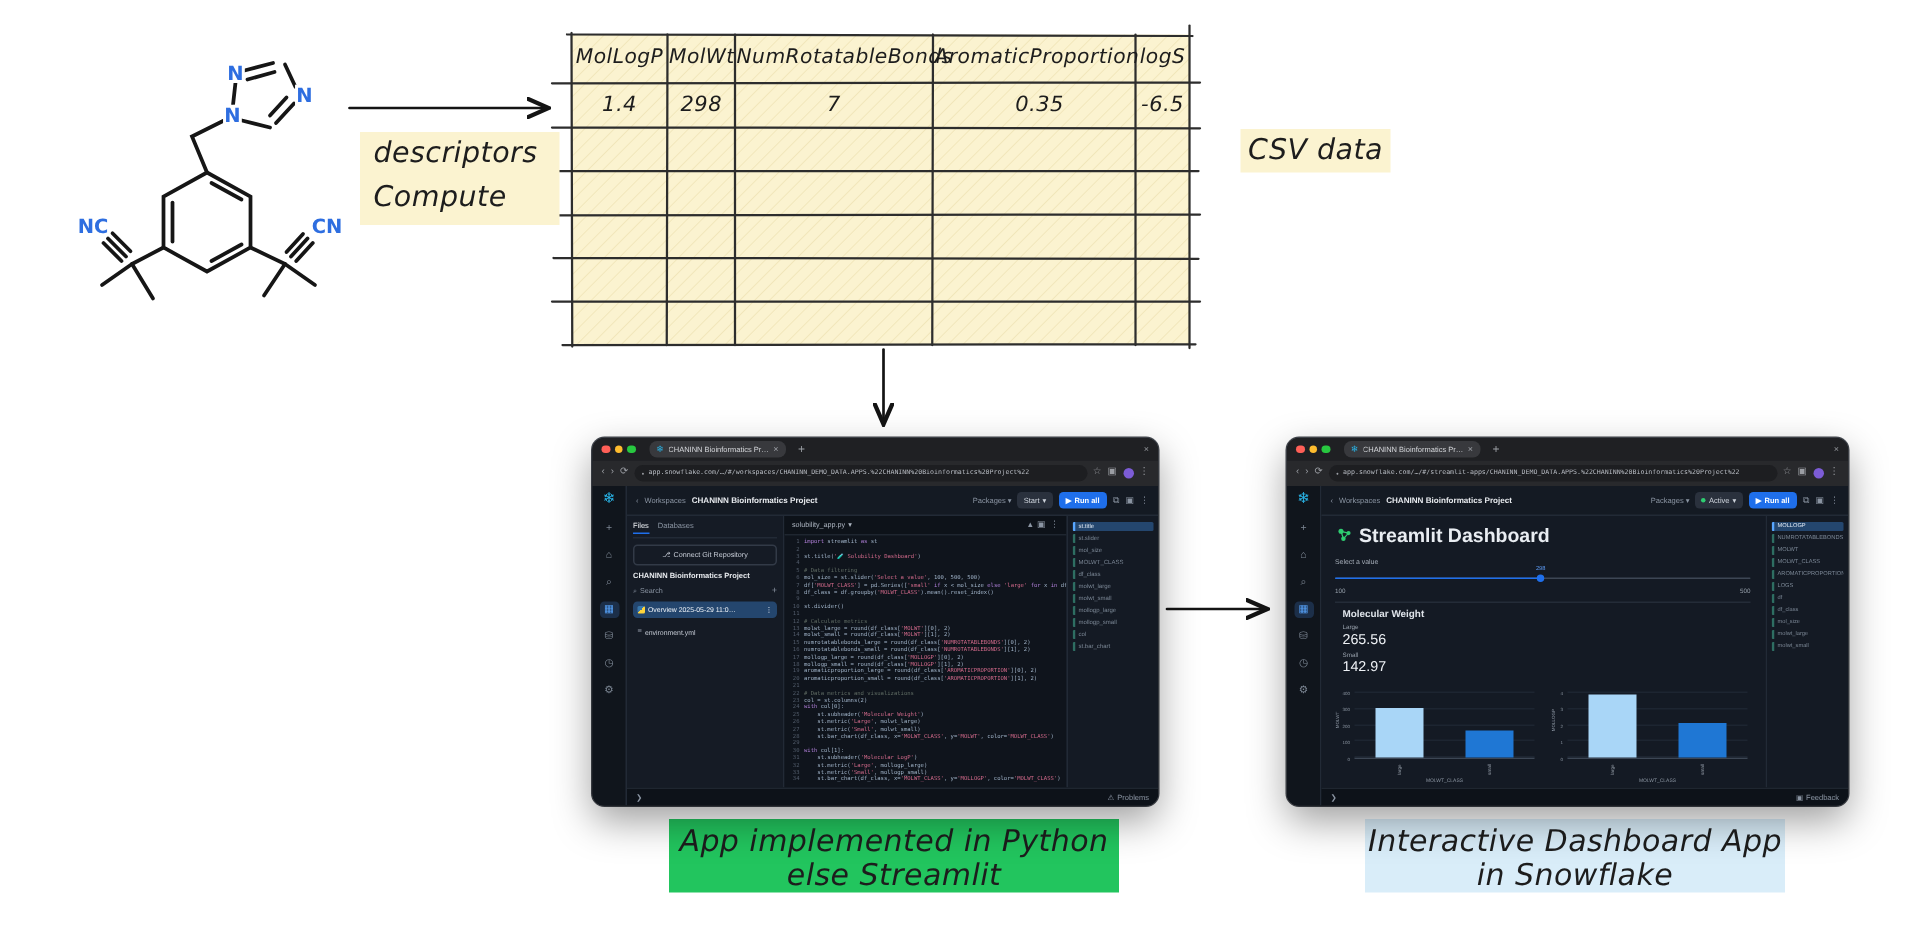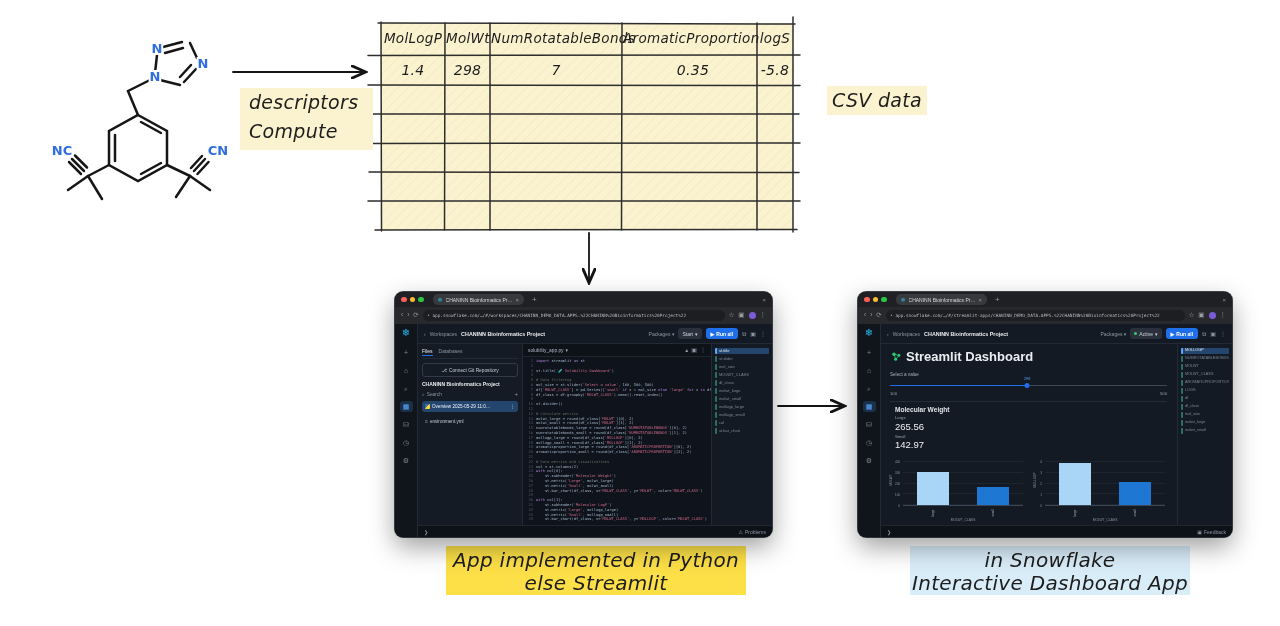--- a/index.html
+++ b/index.html
@@ -200,34 +200,34 @@
 
   <div class="tcell hand" style="left:383px;top:32px;width:60px">MolLogP</div>
   <div class="tcell hand" style="left:446px;top:32px;width:43px">MolWt</div>
   <div class="tcell hand" style="left:491px;top:32px;width:130px">NumRotatableBonds</div>
   <div class="tcell hand" style="left:623px;top:32px;width:133px">AromaticProportion</div>
   <div class="tcell hand" style="left:758px;top:32px;width:34px">logS</div>
   <div class="tcell tval hand" style="left:383px;top:63px;width:60px">1.4</div>
   <div class="tcell tval hand" style="left:446px;top:63px;width:43px">298</div>
   <div class="tcell tval hand" style="left:491px;top:63px;width:130px">7</div>
   <div class="tcell tval hand" style="left:623px;top:63px;width:140px">0.35</div>
-  <div class="tcell tval hand" style="left:758px;top:63px;width:34px">-5.8</div>
+  <div class="tcell tval hand" style="left:758px;top:63px;width:34px">-6.5</div>
 
   <div class="abs sticky hand" style="left:240px;top:88px;width:124px;height:62px;font-size:19px;line-height:29px;padding-left:9px">
     <div>descriptors</div>
     <div>Compute</div>
   </div>
   <div class="abs sticky hand" style="left:827px;top:86px;width:100px;height:29px;font-size:19px;line-height:29px;text-align:center">CSV data</div>
-  <div class="cap hand" style="left:446px;top:546px;width:300px;background:#fde047">
+  <div class="cap hand" style="left:446px;top:546px;width:300px;background:#22c55e">
     <div>App implemented in Python</div>
     <div>else Streamlit</div>
   </div>
   <div class="cap hand" style="left:910px;top:546px;width:280px;background:#d9edf9">
+    <div>Interactive Dashboard App</div>
     <div>in Snowflake</div>
-    <div>Interactive Dashboard App</div>
   </div>
 
   <div class="win" style="left:395px;top:292px">
     <div class="titlebar">
       <span class="dot r"></span>
       <span class="dot y"></span>
       <span class="dot g"></span>
       <span class="btab">
         <span class="fav">❄</span>
         <span class="t">CHANINN Bioinformatics Pr…</span>

